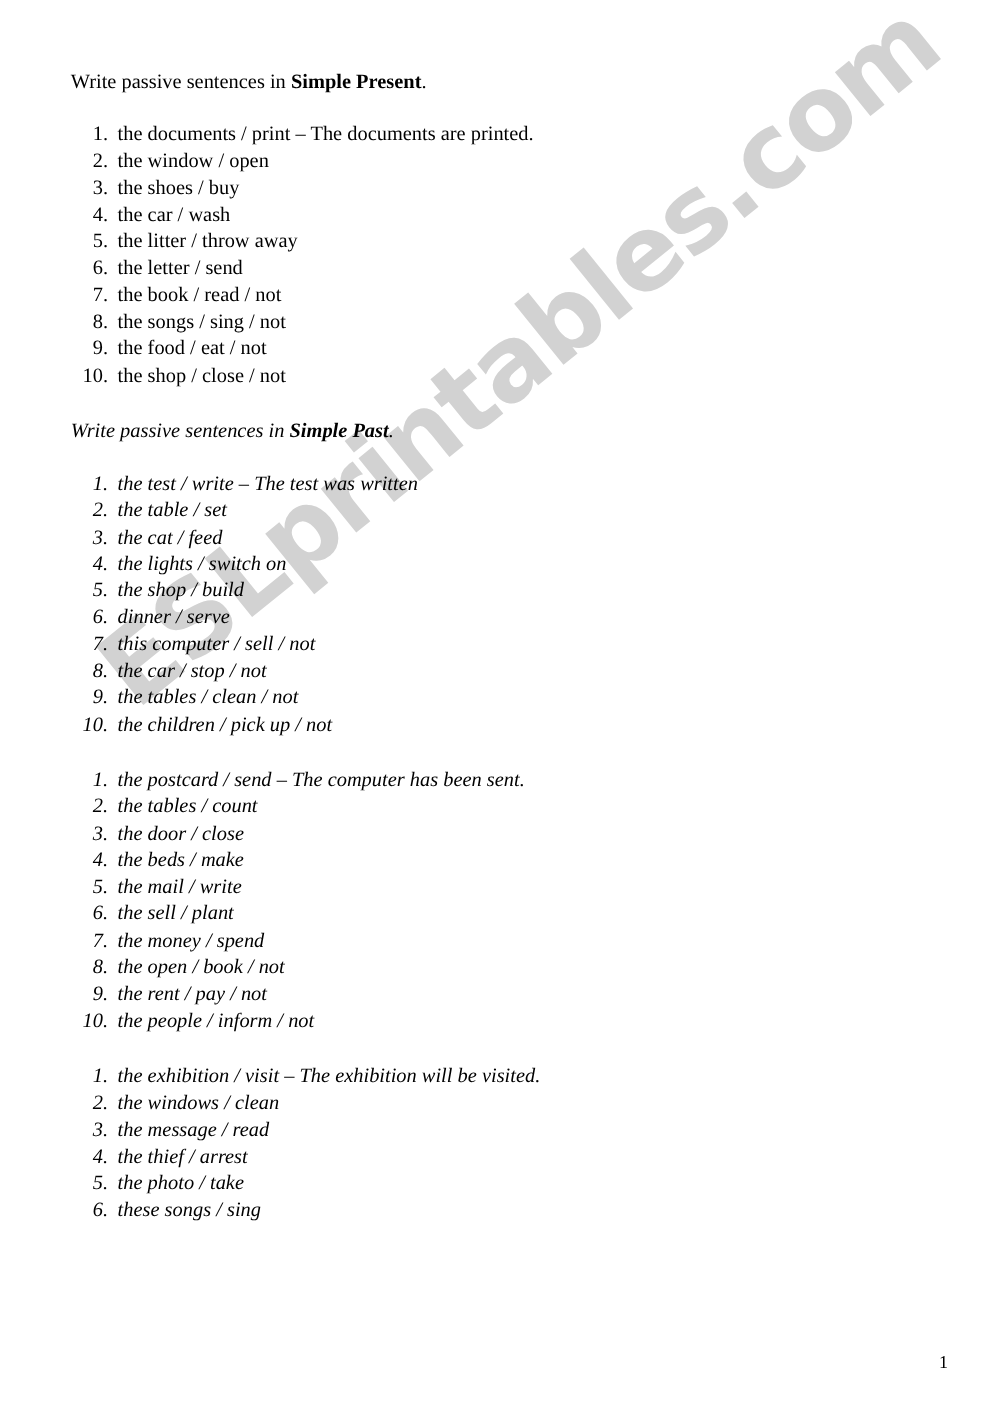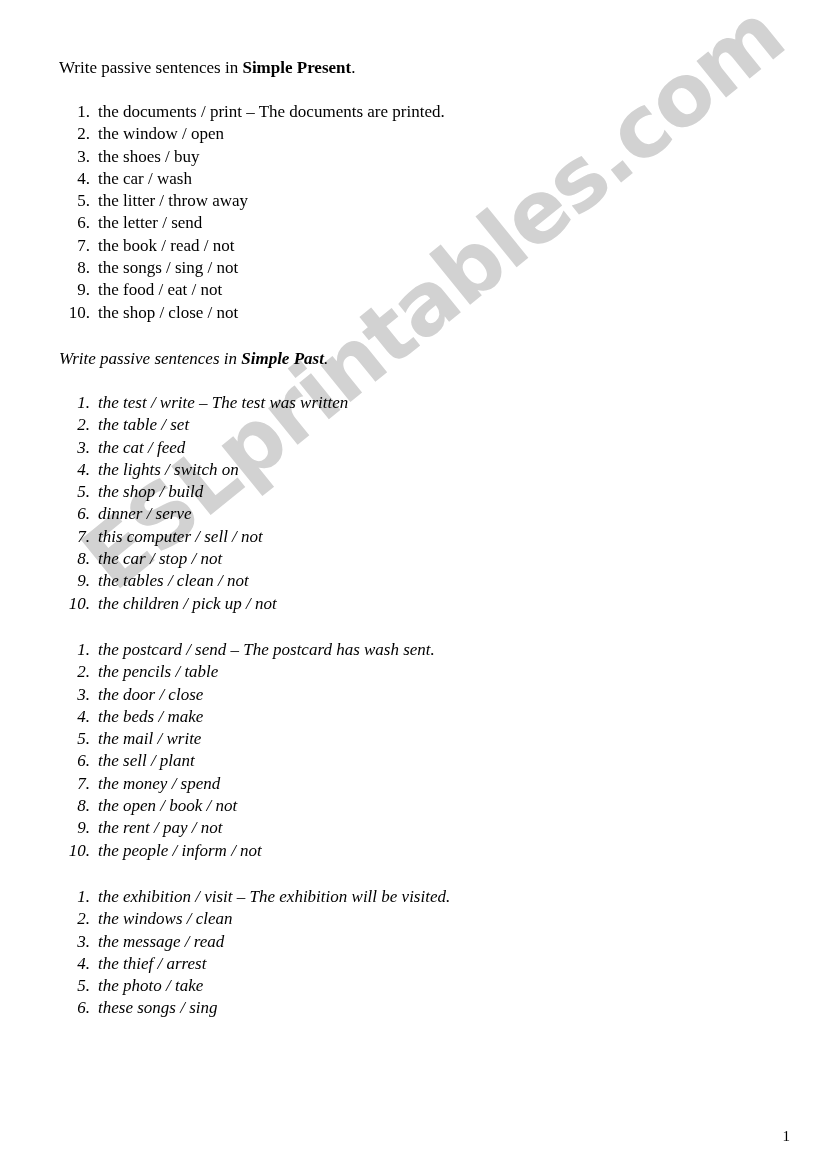--- a/index.html
+++ b/index.html
@@ -131,22 +131,22 @@
           <li>the shop / build</li>
           <li>dinner / serve</li>
           <li>this computer / sell / not</li>
           <li>the car / stop / not</li>
           <li>the tables / clean / not</li>
           <li>the children / pick up / not</li>
         </ol>
       </section>
       <section class="section">
         <ol class="items">
-          <li>the postcard / send – The postcard has wash sent.</li>
-          <li>the pencils / table</li>
+          <li>the postcard / send – The computer has been sent.</li>
+          <li>the tables / count</li>
           <li>the door / close</li>
           <li>the beds / make</li>
           <li>the mail / write</li>
           <li>the sell / plant</li>
           <li>the money / spend</li>
           <li>the open / book / not</li>
           <li>the rent / pay / not</li>
           <li>the people / inform / not</li>
         </ol>
       </section>

